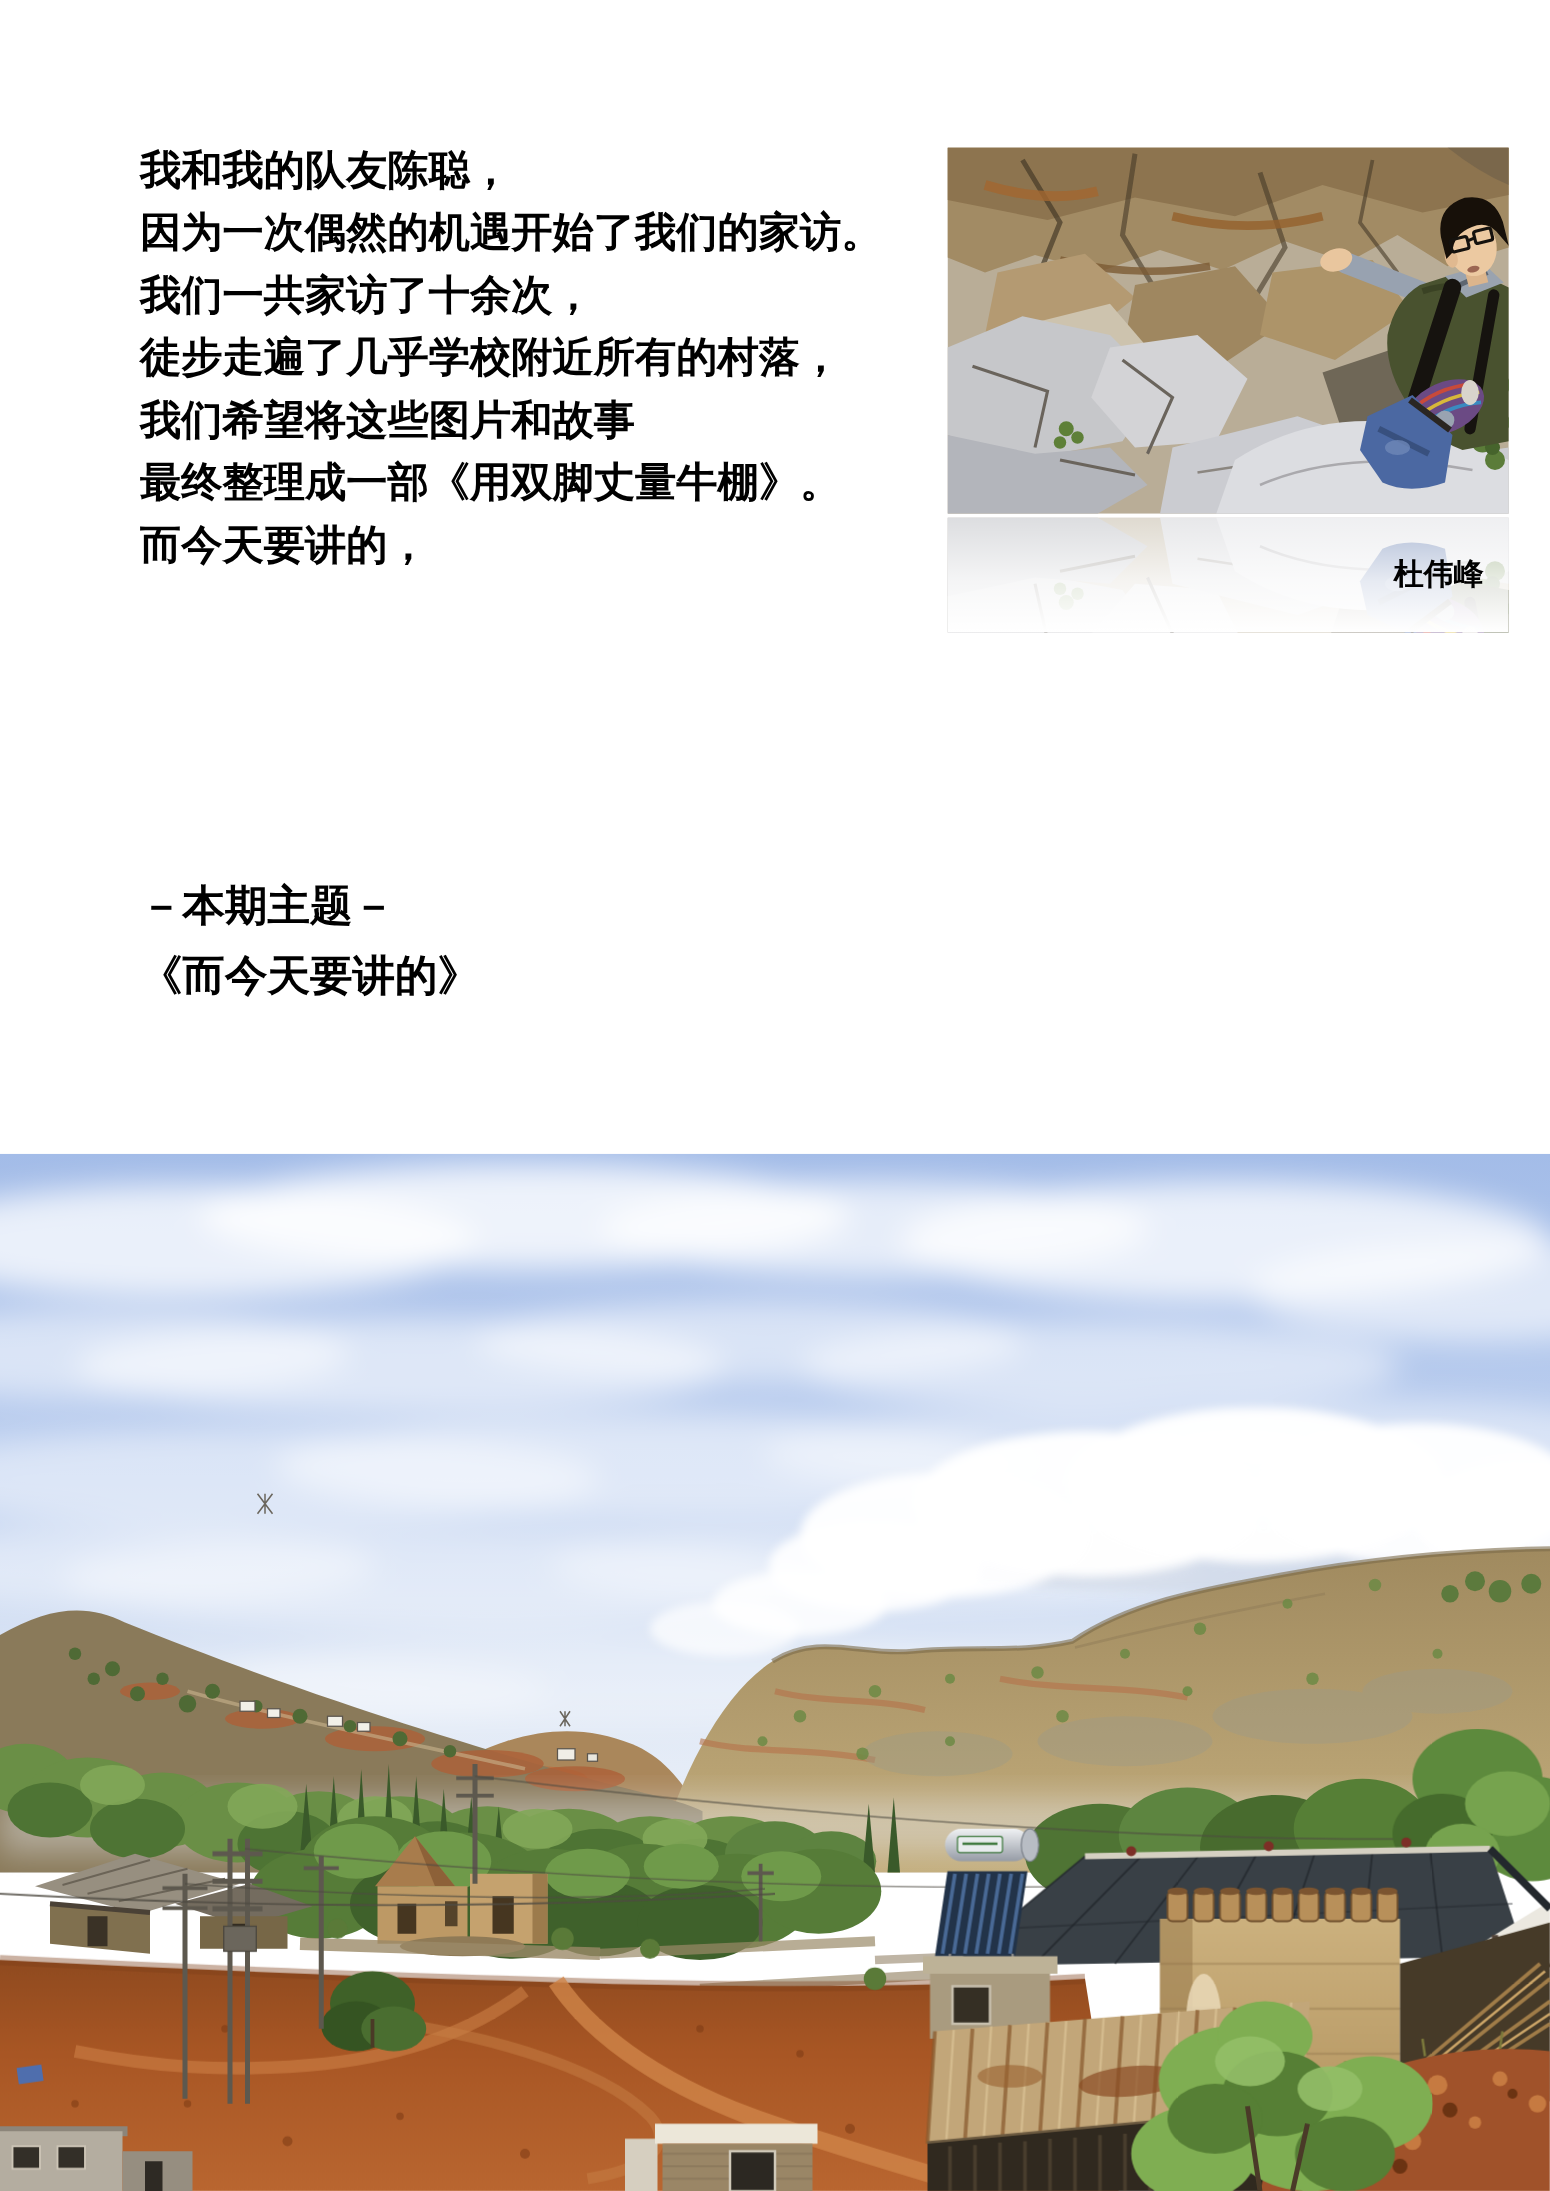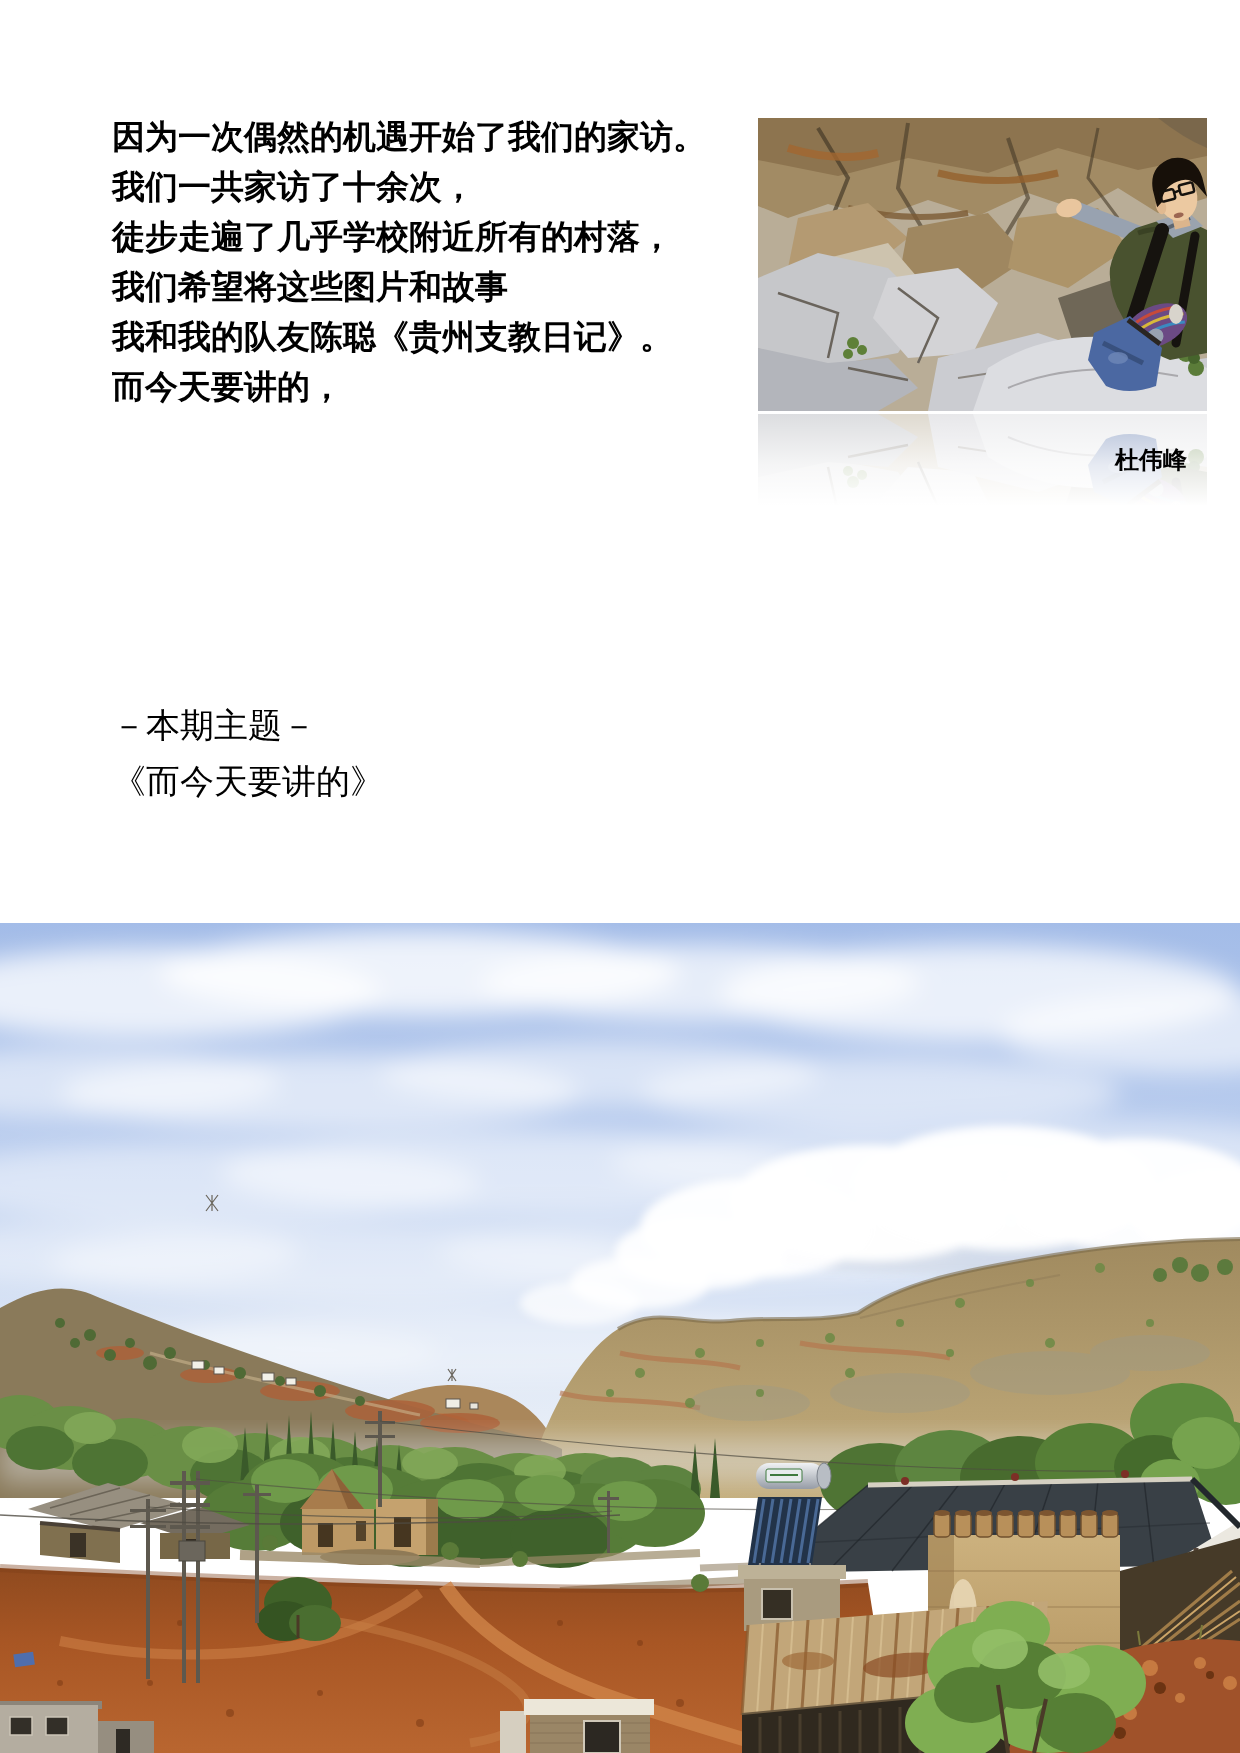--- a/index.html
+++ b/index.html
@@ -1,19 +1,19 @@
 <!DOCTYPE html>
 <html><head>
 <meta charset="utf-8">
 <style>
   html,body{margin:0;padding:0;background:#ffffff;}
   .page{position:relative;width:1240px;height:1753px;background:#fff;overflow:hidden;
         font-family:"Liberation Serif","DejaVu Serif",serif;color:#000;}
   .intro{position:absolute;left:112px;top:112px;font-size:33px;font-weight:bold;line-height:50px;white-space:nowrap;}
-  .theme{position:absolute;left:112px;top:698px;font-size:34px;font-weight:normal;line-height:56px;white-space:nowrap;}
+  .theme{position:absolute;left:112px;top:698px;font-size:34px;font-weight:bold;line-height:56px;white-space:nowrap;}
   .portrait{position:absolute;left:758px;top:118px;width:449px;}
   .portrait .photo{width:449px;height:293px;display:block;}
   .portrait .reflection{width:449px;height:92px;margin-top:3px;display:block;}
   .portrait .caption{position:absolute;top:324px;right:20px;font-size:24px;font-weight:bold;line-height:36px;}
   .landscape{position:absolute;left:0;top:923px;width:1240px;height:830px;display:block;}
   svg{display:block;}
 </style>
 </head>
 <body>
 
@@ -104,25 +104,26 @@
   <path d="M345 225 L385 245" stroke="#38507e" stroke-width="5"></path>
   <ellipse cx="360" cy="240" rx="10" ry="6" fill="#6e87b8" opacity=".8"></ellipse>
   <path d="M370 202 L402 226" stroke="#2a2622" stroke-width="5"></path>
 </g>
 </defs>
 </svg>
 
 <div class="page">
 
   <div class="intro">
+    <div>我和我的队友陈聪，</div>
     <div>因为一次偶然的机遇开始了我们的家访。</div>
     <div>我们一共家访了十余次，</div>
     <div>徒步走遍了几乎学校附近所有的村落，</div>
     <div>我们希望将这些图片和故事</div>
-    <div>我和我的队友陈聪《贵州支教日记》。</div>
+    <div>最终整理成一部《用双脚丈量牛棚》。</div>
     <div>而今天要讲的，</div>
   </div>
 
   <div class="portrait">
     <svg class="photo" viewBox="0 0 449 293" preserveAspectRatio="none">
       <use href="#pscene"></use>
     </svg>
     <svg class="reflection" viewBox="0 0 449 92" preserveAspectRatio="none">
       <defs>
         <linearGradient id="reflFade" x1="0" y1="0" x2="0" y2="1">

